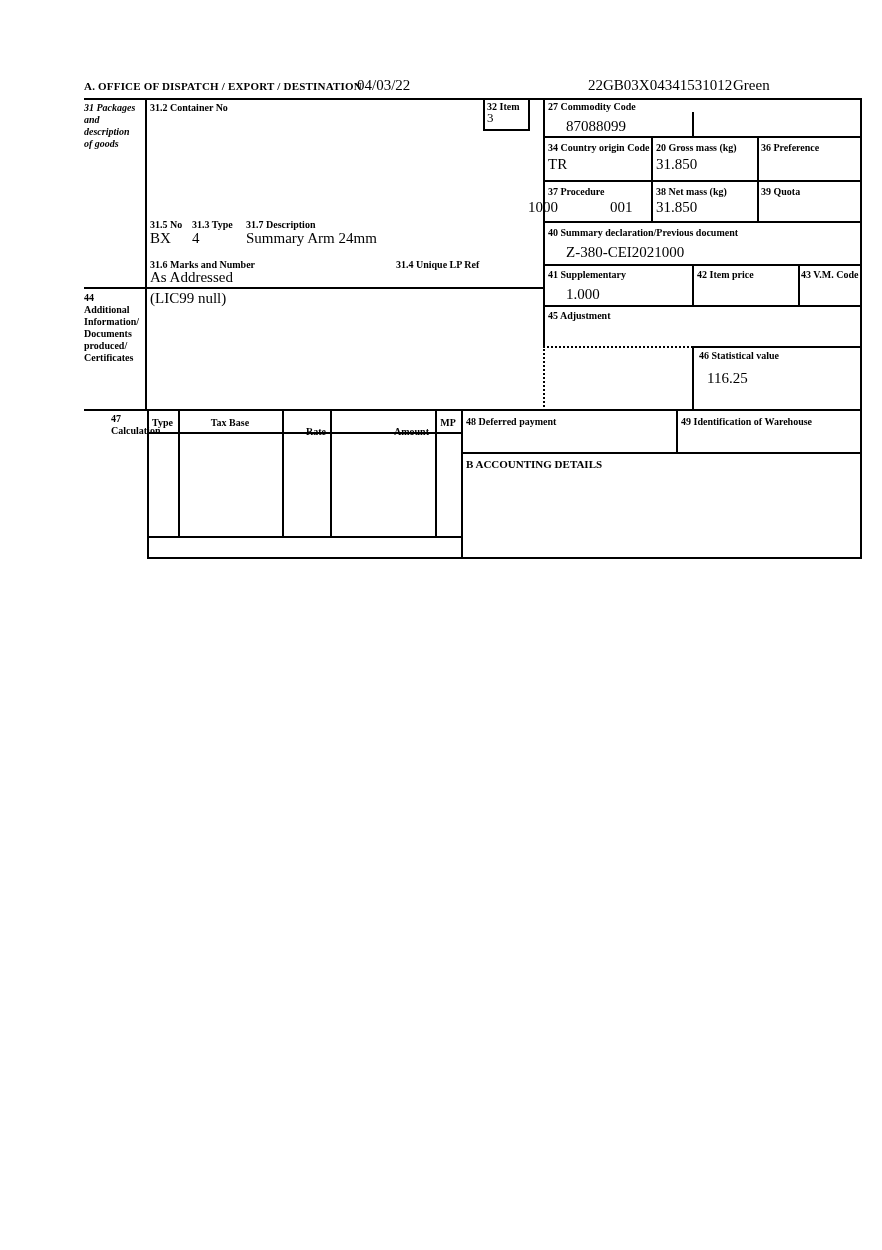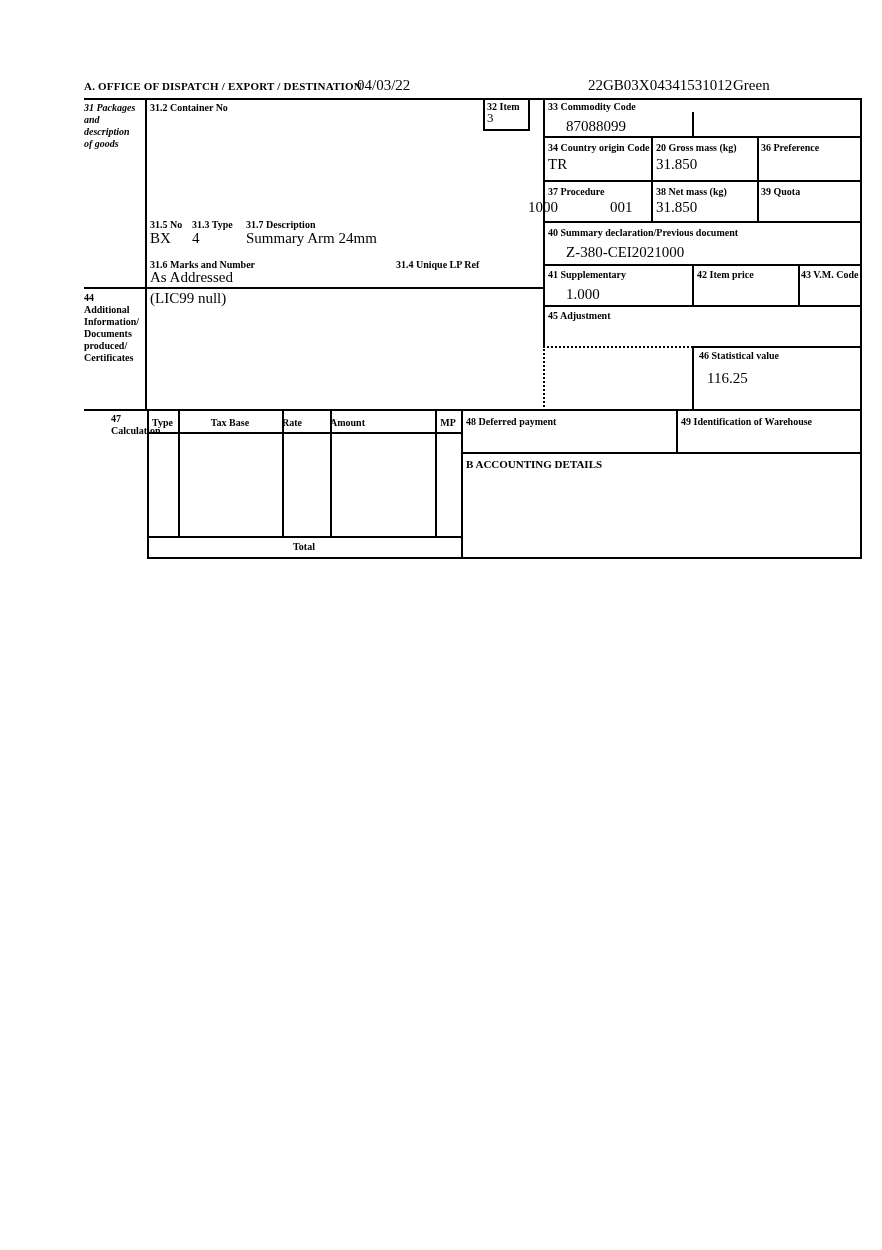--- a/index.html
+++ b/index.html
@@ -10,21 +10,21 @@
   .hd{position:absolute;height:0;border-top:2px dotted #000;}
   .vd{position:absolute;width:0;border-left:2px dotted #000;}
   .lbl{position:absolute;font-weight:bold;font-size:10px;line-height:12px;white-space:nowrap;}
   .ml{white-space:pre-line;}
   .val{position:absolute;font-size:15px;line-height:17px;white-space:nowrap;}
   .val-sm{position:absolute;font-size:13px;line-height:14px;}
   .hdr-title{position:absolute;font-weight:bold;font-size:11px;letter-spacing:.2px;}
   .hdr-big{position:absolute;font-weight:normal;font-size:15px;}
   .th{position:absolute;font-weight:bold;font-size:10px;line-height:16px;}
   .tc{text-align:center;}
-  .tr{}
+  .tr{text-align:right;margin-top:9px;}
 </style>
 </head>
 <body>
 
 <div id="page">
 
   <div class="hdr-title" style="left:84px;top:80px;">A. OFFICE OF DISPATCH / EXPORT / DESTINATION</div>
   <div class="hdr-big" style="left:357px;top:77px;">04/03/22</div>
   <div class="hdr-big" style="left:588px;top:77px;text-align:right;">22GB03X04341531012</div>
   <div class="hdr-big" style="left:733px;top:77px;">Green</div>
@@ -70,21 +70,21 @@
 
   <div class="lbl ml" style="left:84px;top:102px;width:60px;font-style:italic;">31 Packages
 and
 description
 of goods</div>
   <div class="lbl" style="left:150px;top:102px;">31.2 Container No</div>
 
   <div class="lbl" style="left:487px;top:101px;">32 Item</div>
   <div class="val-sm" style="left:487px;top:111px;">3</div>
 
-  <div class="lbl" style="left:548px;top:101px;">33 Commodity Code</div>
+  <div class="lbl" style="left:548px;top:101px;">27 Commodity Code</div>
   <div class="val" style="left:566px;top:118px;">87088099</div>
 
   <div class="lbl" style="left:548px;top:142px;">34 Country origin Code</div>
   <div class="val" style="left:548px;top:156px;">TR</div>
 
   <div class="lbl" style="left:656px;top:142px;">20 Gross mass (kg)</div>
   <div class="val" style="left:656px;top:156px;">31.850</div>
 
   <div class="lbl" style="left:761px;top:142px;">36 Preference</div>
 
@@ -131,19 +131,18 @@
 
   <div class="lbl ml" style="left:84px;top:413px;width:60px;margin-left:27px;">47
 Calculation</div>
 
   <div class="th tc" style="left:147px;top:415px;width:31px;">Type</div>
   <div class="th tc" style="left:178px;top:415px;width:104px;">Tax Base</div>
   <div class="th tr" style="left:282px;top:415px;width:44px;">Rate</div>
   <div class="th tr" style="left:330px;top:415px;width:99px;">Amount</div>
   <div class="th tc" style="left:435px;top:415px;width:26px;">MP</div>
 
-  <div class="th tc" style="left:147px;top:539px;width:314px;">Total</div>
 
   <div class="lbl" style="left:466px;top:416px;">48 Deferred payment</div>
   <div class="lbl" style="left:681px;top:416px;">49 Identification of Warehouse</div>
   <div class="lbl" style="left:466px;top:458px;font-size:11px;">B ACCOUNTING DETAILS</div>
 
 </div>
 
 </body></html>

